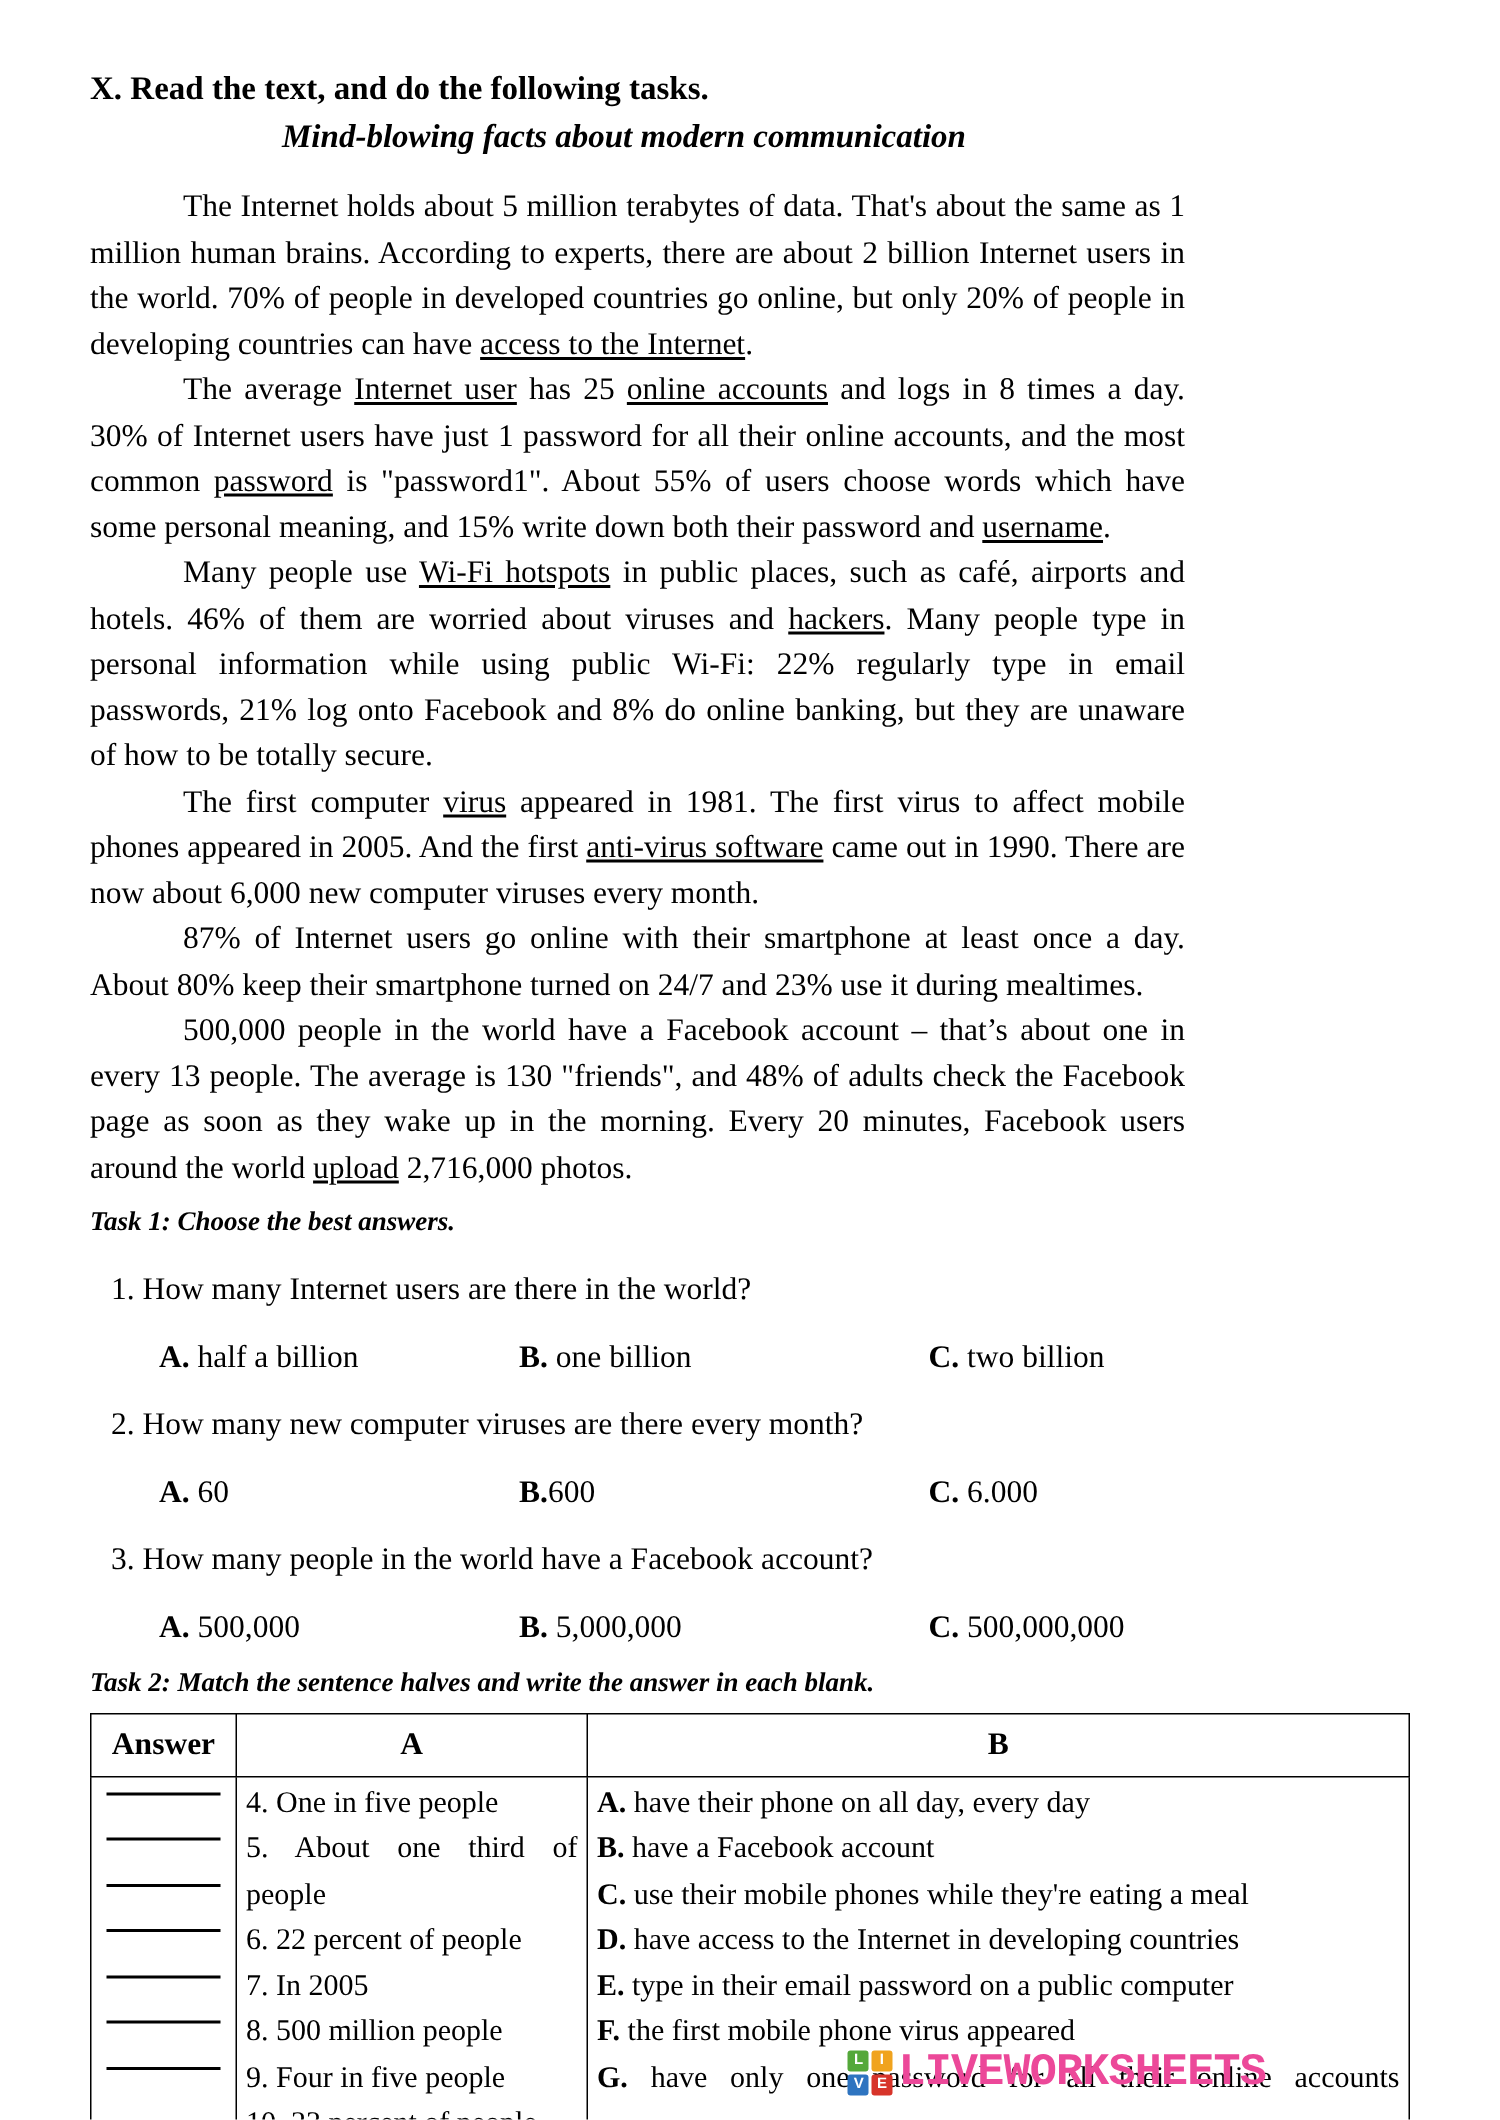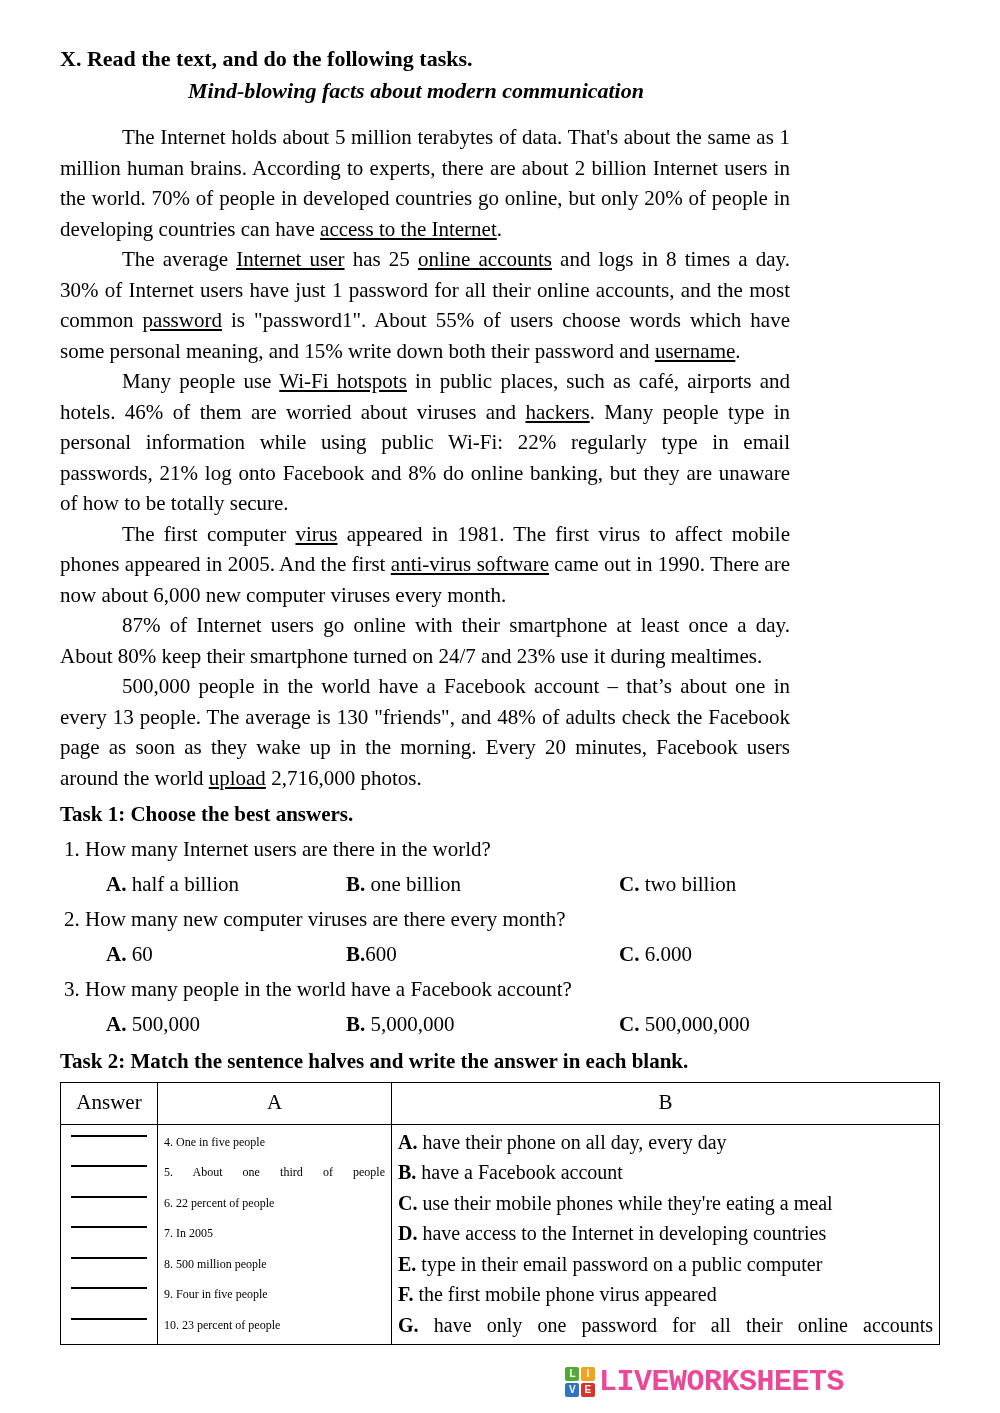--- a/index.html
+++ b/index.html
@@ -43,29 +43,30 @@
     line-height: 30.5px;
     text-align: justify;
     text-justify: inter-word;
     text-indent: 62px;
     margin: 0;
     hyphens: none;
   }
   .para u { text-decoration: underline; text-underline-offset: 2px; }
 
   .task-title {
-    font-size: 21px;
-    font-weight: bold;
+    font-size: 18px;
+    font-weight: bold;
+    font-style: italic;
     line-height: 31px;
     margin: 6px 0 0 0;
   }
   .q-line {
     font-size: 21px;
     line-height: 31px;
-    margin: 4px;
+    margin: 14px;
   }
   .opt-row {
     font-size: 21px;
     line-height: 31px;
     position: relative;
     height: 31px;
   }
   .opt {
     position: absolute;
     white-space: nowrap;
@@ -84,40 +85,40 @@
   }
   table.match td, table.match th {
     border: 1px solid #000000;
     vertical-align: top;
     padding: 2px 6px 4px 6px;
     font-size: 20px;
     line-height: 30.5px;
   }
   table.match th {
     text-align: center;
-    font-weight: normal;
+    font-weight: bold;
     font-size: 21px;
     padding: 4px 6px 6px 6px;
   }
   .col-answer { width: 97px; }
   .col-a { width: 234px; }
   .col-b { width: auto; }
 
   .answer-cell {
     padding-top: 10px !important;
   }
   .blank-line {
     width: 76px;
     height: 0;
     border-bottom: 2.5px solid #000;
     margin: 0 auto 28.5px auto;
   }
   .blank-line:last-child { margin-bottom: 4px; }
   .a-item {
-    font-size: 12px;
+    font-size: 20px;
     line-height: 30.5px;
   }
   .a-item.justify {
     text-align: justify;
     text-align-last: justify;
   }
   .b-item {
     font-size: 20px;
     line-height: 30.5px;
   }

